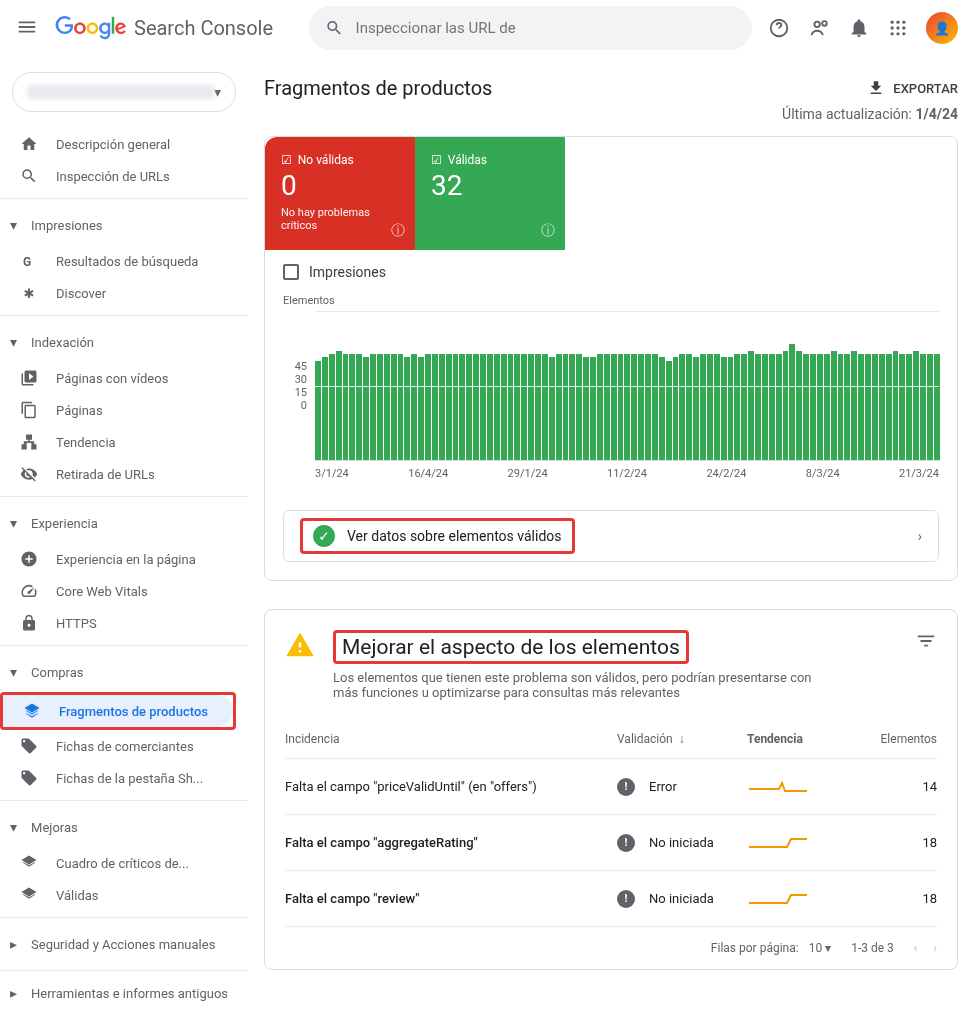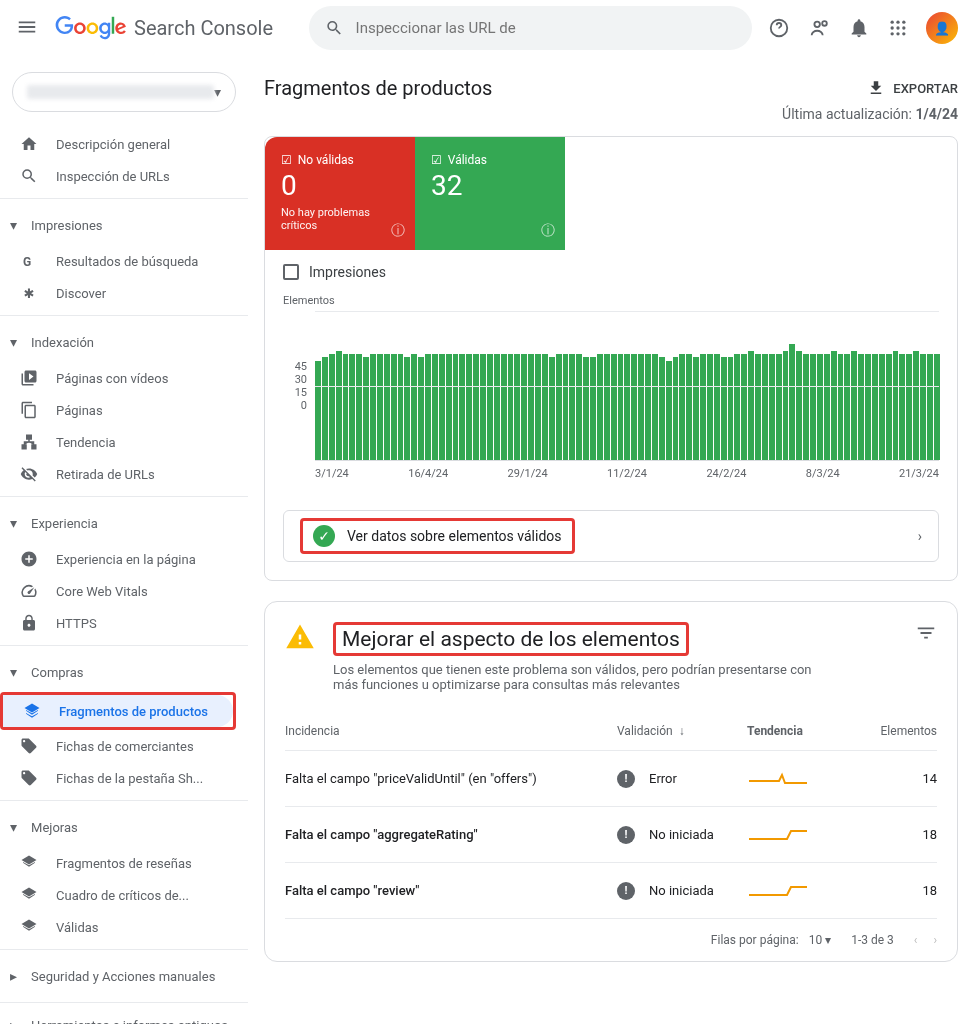--- a/index.html
+++ b/index.html
@@ -46,21 +46,21 @@
 .bars { flex: 1; display: flex; align-items: flex-end; gap: 1px; height: 150px; border-bottom: 1px solid #dadce0; position: relative; }
 .bars::before, .bars::after { content: ''; position: absolute; left: 0; right: 0; border-top: 1px solid #e8eaed; }
 .bars::before { top: 0; }
 .bars::after { top: 50%; }
 .bar { flex: 1; background: #34a853; }
 .x-axis { display: flex; justify-content: space-between; font-size: 11px; color: #5f6368; margin-left: 32px; margin-top: 6px; }
 .valid-link-row { margin: 20px 18px 18px; border: 1px solid #dadce0; border-radius: 6px; height: 52px; display: flex; align-items: center; padding: 0 16px; justify-content: space-between; }
 .valid-link-left { display: flex; align-items: center; gap: 12px; }
 .valid-link-highlight { border: 3px solid #e53935; border-radius: 4px; padding: 4px 10px; display: flex; align-items: center; gap: 12px; }
 .check-circle { width: 22px; height: 22px; border-radius: 50%; background: #34a853; display: flex; align-items: center; justify-content: center; color: white; }
-.card2 { margin-top: 20px; border-radius: 13px; }
+.card2 { margin-top: 28px; }
 .improve-head { display: flex; padding: 20px; gap: 18px; align-items: flex-start; }
 .warn-triangle { color: #fbbc04; font-size: 28px; }
 .improve-title-box { border: 3px solid #e53935; border-radius: 4px; padding: 2px 6px; display: inline-block; }
 .improve-title { font-size: 21px; color: #202124; }
 .improve-sub { font-size: 13px; color: #5f6368; margin-top: 6px; max-width: 500px; }
 .filter-icon { margin-left: auto; color: #5f6368; cursor: pointer; }
 .table { padding: 0 20px; }
 .table-head { display: flex; font-size: 12px; color: #5f6368; padding: 12px 0; border-bottom: 1px solid #e8eaed; }
 .col-inc { flex: 1; }
 .col-val { width: 130px; display: flex; align-items: center; gap: 6px; }
@@ -274,28 +274,20 @@
     <div class="nav-section">
         <span class="arrow">▾</span>
         <span>Mejoras</span>
       </div>
     <div class="nav-item">
         <span class="icon-slot">
           <svg viewBox="0 0 24 24">
             <path d="M12 2L2 8l10 6 10-6-10-6zm0 13L4 10.5v1L12 17l8-5.5v-1L12 15z"></path>
           </svg>
         </span>
-        <span>Fragmentos de reseñas</span>
-      </div>
-    <div class="nav-item">
-        <span class="icon-slot">
-          <svg viewBox="0 0 24 24">
-            <path d="M12 2L2 8l10 6 10-6-10-6zm0 13L4 10.5v1L12 17l8-5.5v-1L12 15z"></path>
-          </svg>
-        </span>
         <span>Cuadro de críticos de...</span>
       </div>
     <div class="nav-item">
         <span class="icon-slot">
           <svg viewBox="0 0 24 24">
             <path d="M12 2L2 8l10 6 10-6-10-6zm0 13L4 10.5v1L12 17l8-5.5v-1L12 15z"></path>
           </svg>
         </span>
         <span>Válidas</span>
       </div>

